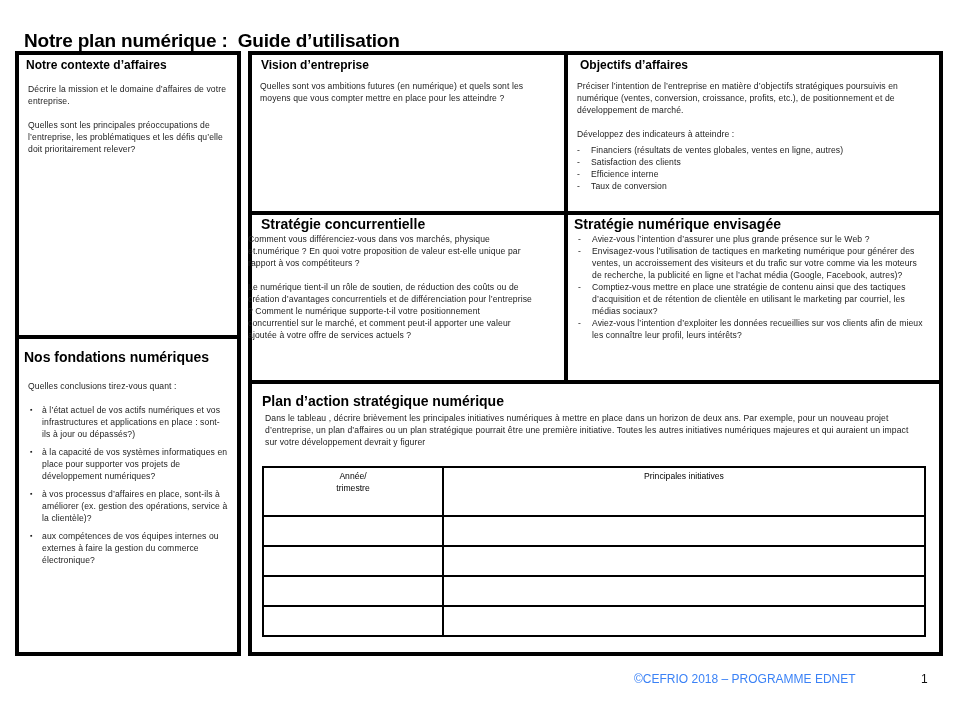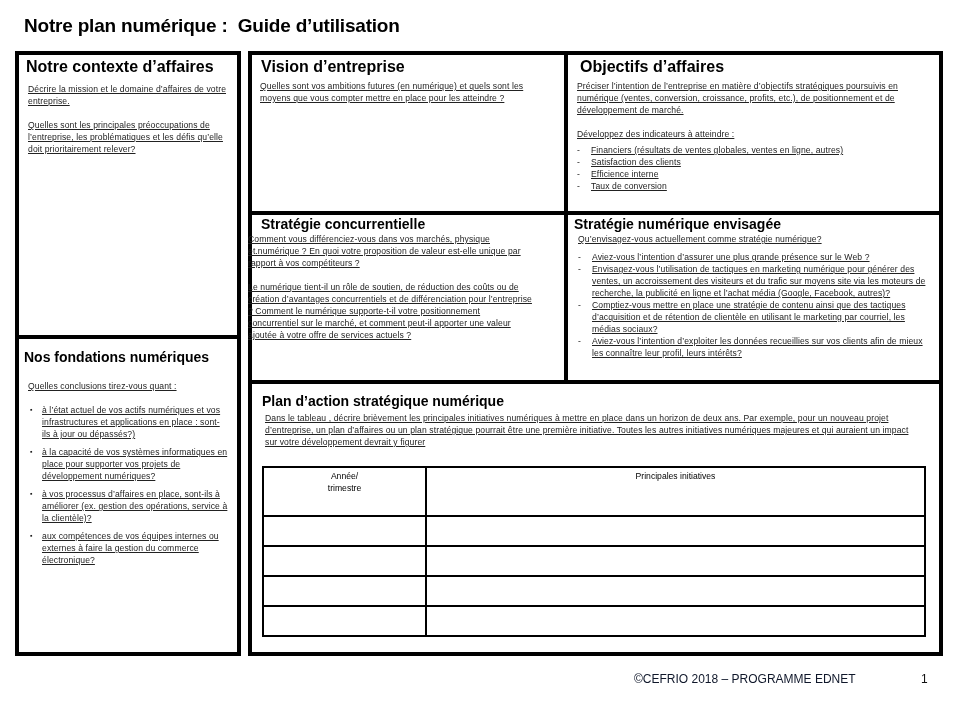--- a/index.html
+++ b/index.html
@@ -1,40 +1,40 @@
 <!DOCTYPE html>
 <html><head>
 <meta charset="utf-8">
 <style>
   * { box-sizing: border-box; margin: 0; padding: 0; }
   html, body { width: 959px; height: 719px; background: #ffffff; overflow: hidden; }
   body { position: relative; font-family: "Liberation Sans", sans-serif; color: #000; }
 
-  .title { position: absolute; left: 24px; top: 15px; font-size: 19px; font-weight: bold; letter-spacing: -0.2px; white-space: pre; }
+  .title { position: absolute; left: 24px; top: 30px; font-size: 19px; font-weight: bold; letter-spacing: -0.2px; white-space: pre; }
 
   .box { position: absolute; border: 4px solid #000; background: #fff; }
   .hline { position: absolute; height: 4px; background: #000; }
   .vline { position: absolute; width: 4px; background: #000; }
 
-  .sec-title { position: absolute; font-size: 16px; font-weight: bold; white-space: nowrap; }
+  .sec-title { position: absolute; font-size: 12px; font-weight: bold; white-space: nowrap; }
   .sec-title.lg { font-size: 14px; }
-  .txt { position: absolute; font-size: 8.6px; line-height: 12px; color: #222; letter-spacing: 0.1px; text-decoration: underline; }
+  .txt { position: absolute; font-size: 8.6px; line-height: 12px; color: #222; letter-spacing: 0.1px; }
   .txt p { margin-bottom: 12px; }
   .txt p.tight { margin-bottom: 4px; }
 
   ul.dash, ul.dot { list-style: none; }
   ul.dash li, ul.dot li { position: relative; padding-left: 14px; }
   ul.dash li::before { content: "-"; position: absolute; left: 0; }
   ul.dot li { padding-left: 14px; margin-bottom: 6px; }
   ul.dot li::before { content: "\25AA"; position: absolute; left: 2px; font-size: 7px; }
 
   table.plan { position: absolute; border-collapse: collapse; }
   table.plan td, table.plan th { border: 2px solid #000; font-weight: normal; font-size: 8.6px; vertical-align: top; text-align: center; padding-top: 2px; line-height: 12px; }
 
-  .footer { position: absolute; top: 672px; left: 634px; font-size: 12px; color: #0f172a; white-space: nowrap; }
+  .footer { position: absolute; top: 672px; left: 634px; font-size: 12px; color: #3b82f6; white-space: nowrap; }
   .page-num { position: absolute; top: 672px; left: 921px; font-size: 12px; color: #111; }
 </style>
 </head>
 <body>
 
 <div class="title"><span>Notre plan numérique :</span>  <span>Guide d’utilisation</span></div>
 
 <div class="box" style="left:15px; top:51px; width:226px; height:605px;"></div>
 <div class="hline" style="left:15px; top:335px; width:226px;"></div>
 
@@ -88,38 +88,37 @@
   <div class="sec-title lg" style="left:261px; top:216px;">Stratégie concurrentielle</div>
   <div class="txt" style="left:248px; top:233px; width:285px;">
     <p>Comment vous différenciez-vous dans vos marchés, physique et.numérique ? En quoi votre proposition de valeur est-elle unique par rapport à vos compétiteurs ?</p>
     <p>Le numérique tient-il un rôle de soutien, de réduction des coûts ou de création d’avantages concurrentiels et de différenciation pour l’entreprise ? Comment le numérique supporte-t-il votre positionnement concurrentiel sur le marché, et comment peut-il apporter une valeur ajoutée à votre offre de services actuels ?</p>
   </div>
 </section>
 
 <section>
   <div class="sec-title lg" style="left:574px; top:216px;">Stratégie numérique envisagée</div>
   <div class="txt" style="left:578px; top:233px; width:350px;">
-    <p class="tight" style="margin-bottom:6px;">Qu’envisagez-vous actuellement comme stratégie numérique?</p>
     <ul class="dash">
       <li>Aviez-vous l’intention d’assurer une plus grande présence sur le Web ?</li>
-      <li>Envisagez-vous l’utilisation de tactiques en marketing numérique pour générer des ventes, un accroissement des visiteurs et du trafic sur moyens site via les moteurs de recherche, la publicité en ligne et l’achat média (Google, Facebook, autres)?</li>
+      <li>Envisagez-vous l’utilisation de tactiques en marketing numérique pour générer des ventes, un accroissement des visiteurs et du trafic sur votre comme via les moteurs de recherche, la publicité en ligne et l’achat média (Google, Facebook, autres)?</li>
       <li>Comptiez-vous mettre en place une stratégie de contenu ainsi que des tactiques d’acquisition et de rétention de clientèle en utilisant le marketing par courriel, les médias sociaux?</li>
       <li>Aviez-vous l’intention d’exploiter les données recueillies sur vos clients afin de mieux les connaître leur profil, leurs intérêts?</li>
     </ul>
   </div>
 </section>
 
 <section>
   <div class="sec-title lg" style="left:262px; top:393px;">Plan d’action stratégique numérique</div>
   <div class="txt" style="left:265px; top:412px; width:650px;">Dans le tableau , décrire brièvement les principales initiatives numériques à mettre en place dans un horizon de deux ans. Par exemple, pour un nouveau projet d’entreprise, un plan d’affaires ou un plan stratégique pourrait être une première initiative. Toutes les autres initiatives numériques majeures et qui auraient un impact sur votre développement devrait y figurer</div>
 
   <table class="plan" style="left:262px; top:466px; width:664px;">
     <tbody>
         <tr style="height:49px;">
-      <th style="width:163px; white-space:pre-line;">Année/
+      <th style="width:180px; white-space:pre-line;">Année/
 trimestre</th>
       <th>Principales initiatives</th>
     </tr>
     <tr style="height:30px;">
       <td></td>
       <td></td>
     </tr>
     <tr style="height:30px;">
       <td></td>
       <td></td>

